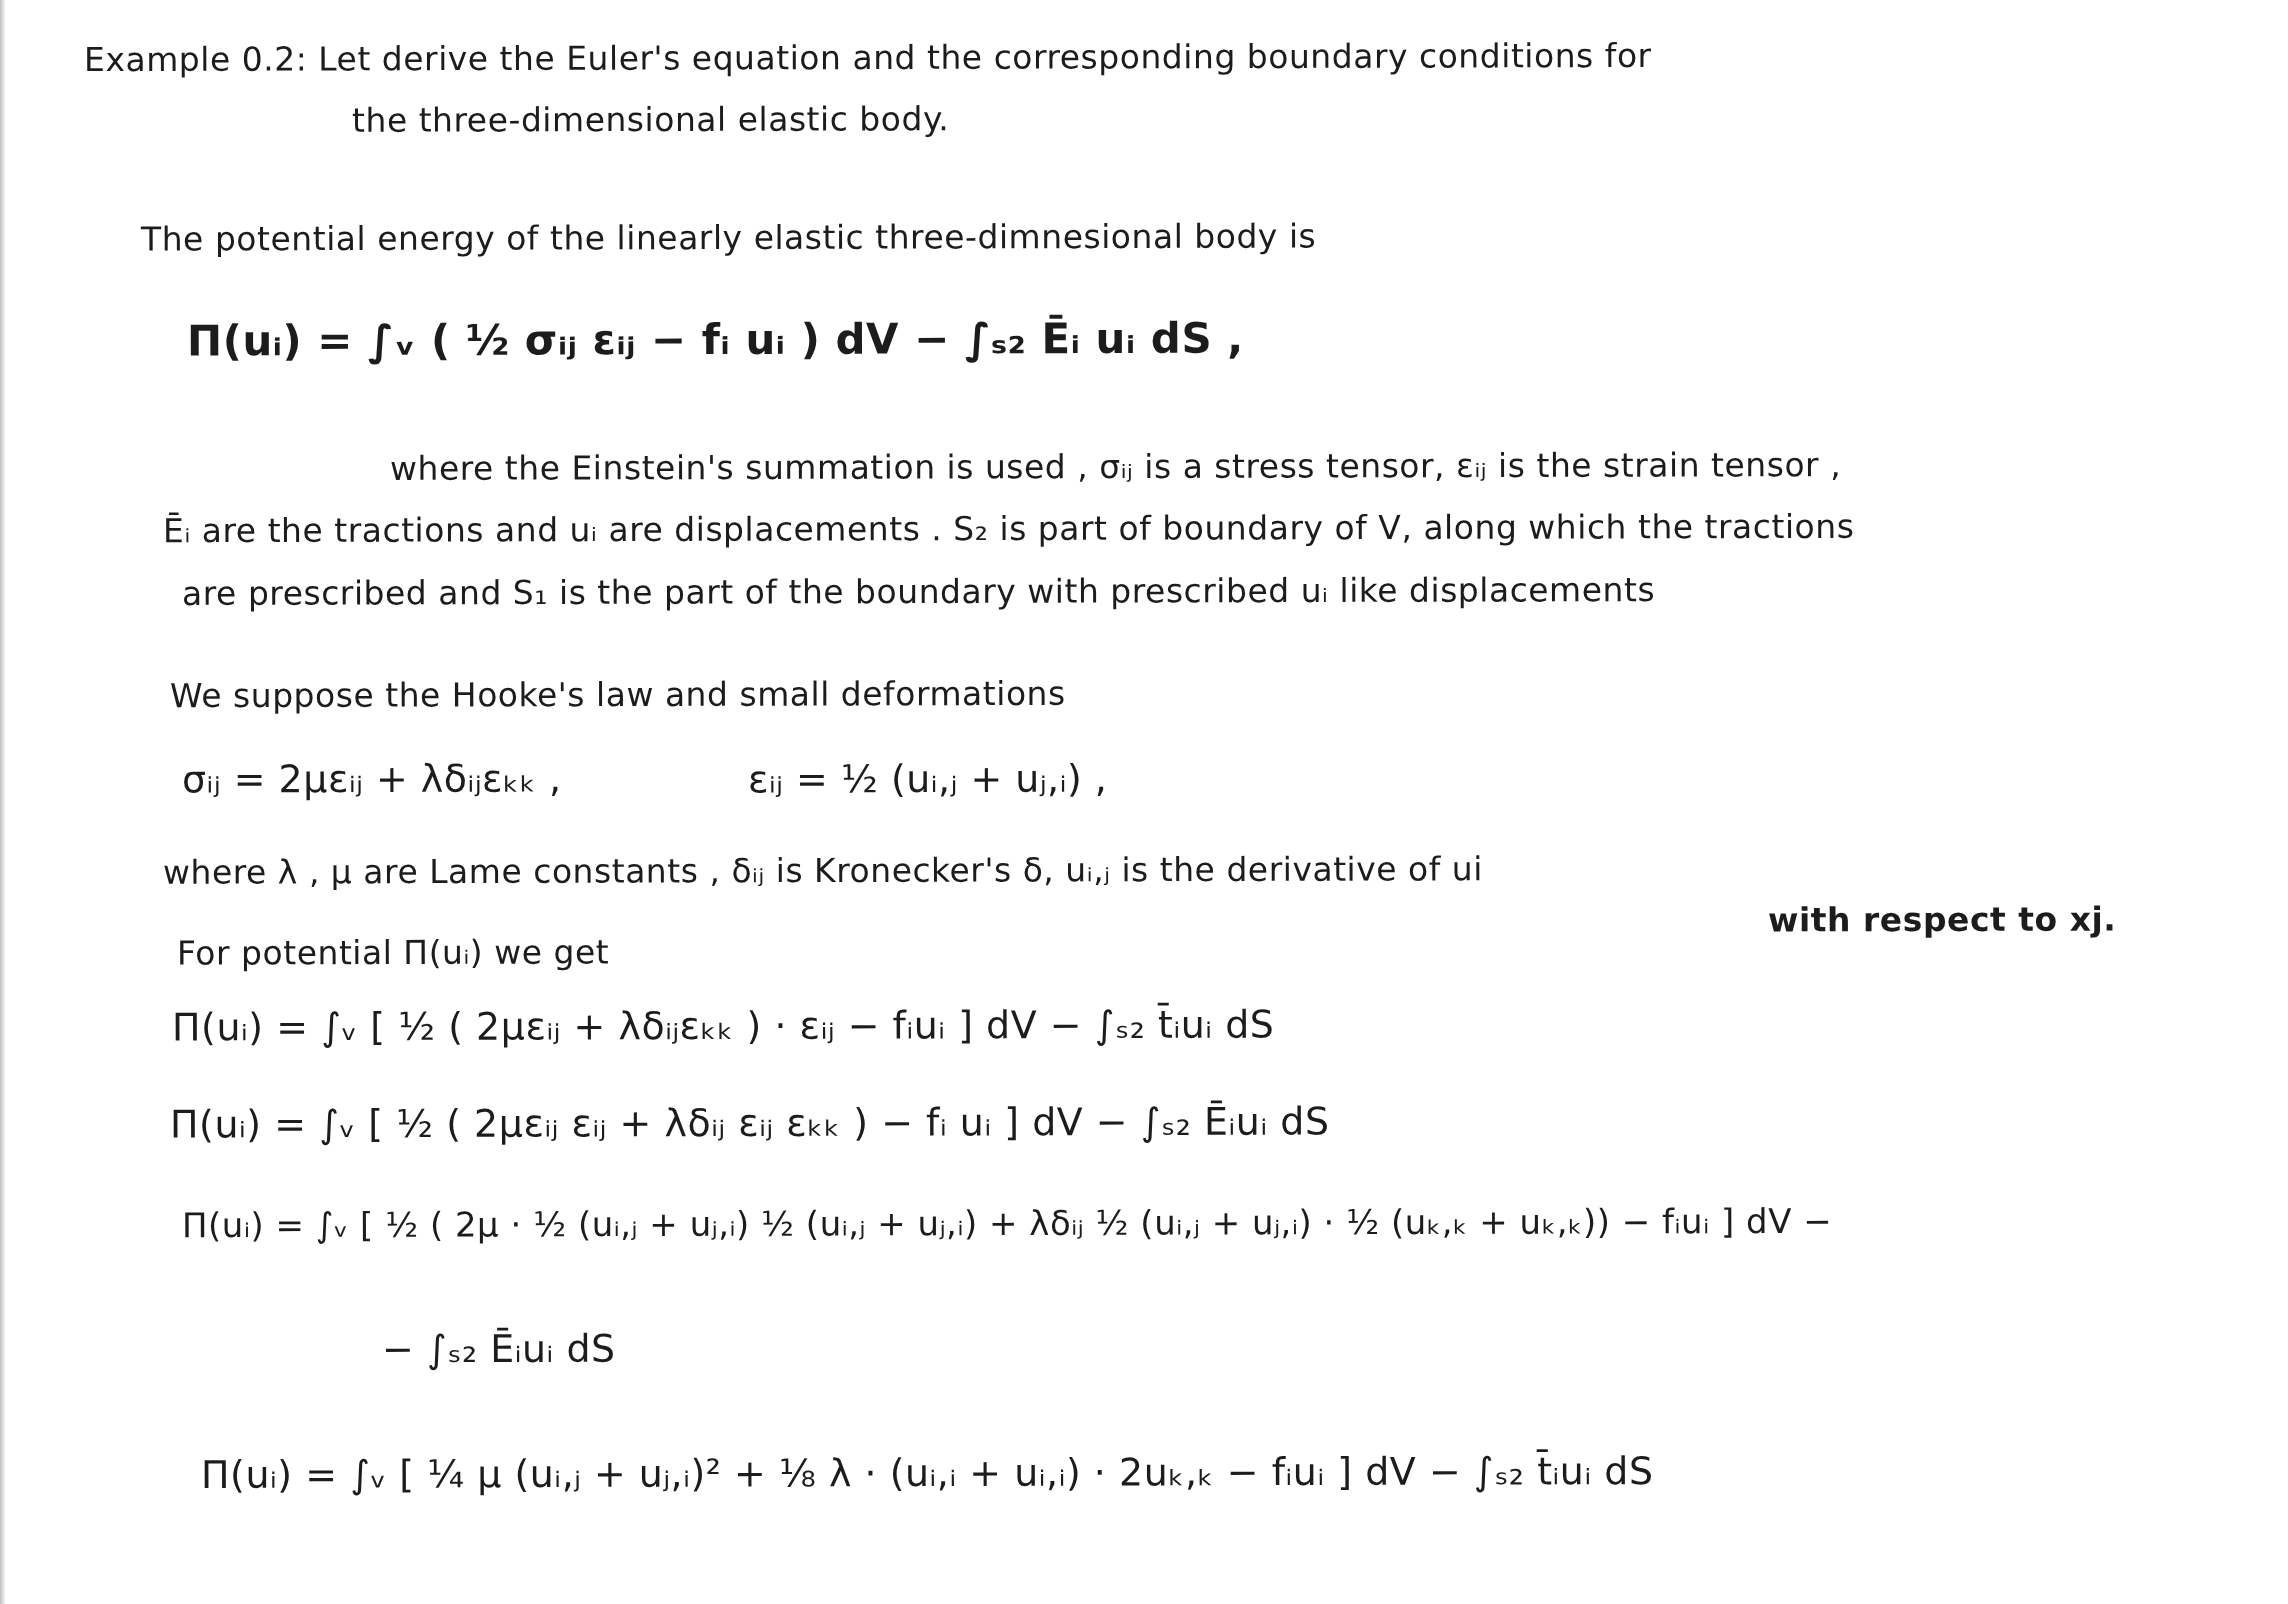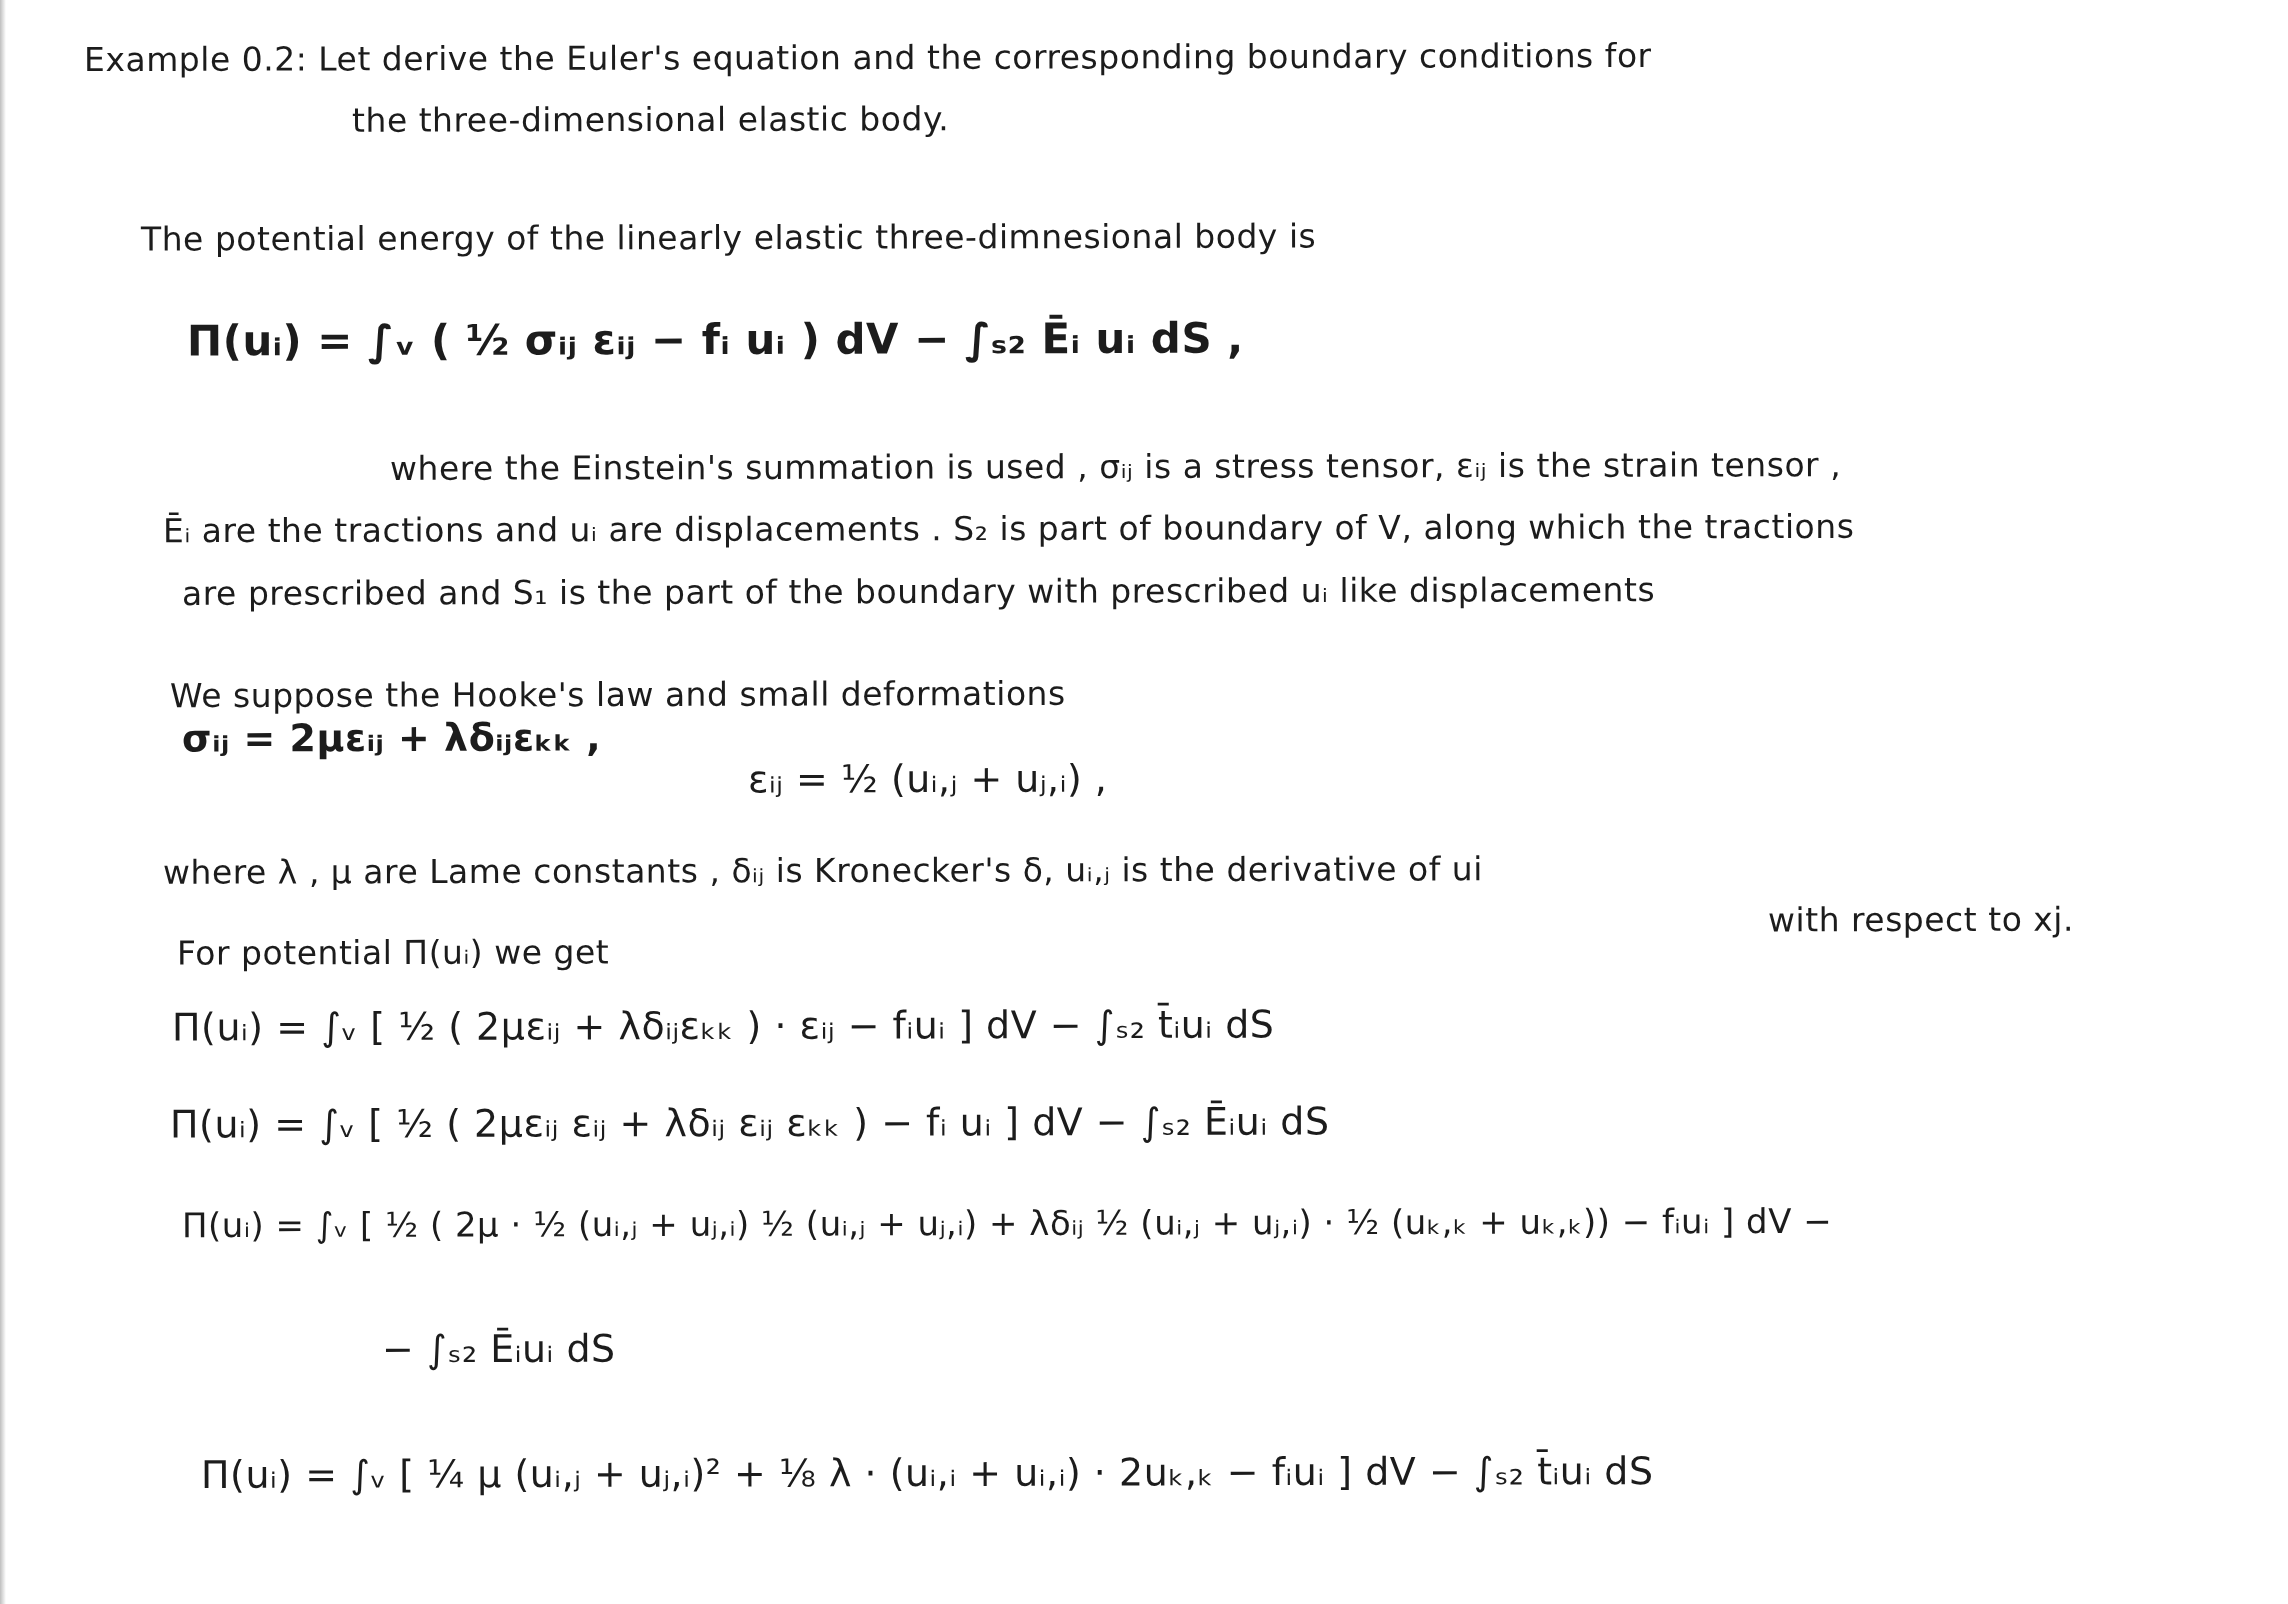--- a/index.html
+++ b/index.html
@@ -54,25 +54,25 @@
   <div class="line hw-text" style="left:141px; top:218px;">The potential energy of the linearly elastic three-dimnesional body is</div>
 
   <div class="line hw-math-big" style="left:187px; top:315px;">Π(uᵢ) = ∫ᵥ ( ½ σᵢⱼ εᵢⱼ − fᵢ uᵢ ) dV − ∫ₛ₂ Ēᵢ uᵢ dS  ,</div>
 
   <div class="line hw-text" style="left:390px; top:447px;">where the Einstein's summation is used ,  σᵢⱼ  is a stress tensor,  εᵢⱼ  is the strain tensor ,</div>
   <div class="line hw-text" style="left:163px; top:509px;">Ēᵢ are the tractions and uᵢ are displacements .  S₂  is part of boundary of  V,  along which the tractions</div>
   <div class="line hw-text" style="left:182px; top:572px;">are prescribed and S₁ is the part of the boundary with prescribed uᵢ like displacements</div>
 
   <div class="line hw-text" style="left:170px; top:675px;">We suppose the Hooke's law and small deformations</div>
 
-  <div class="line hw-math" style="left:182px; top:716px;font-weight:bold;">σᵢⱼ = 2μεᵢⱼ + λδᵢⱼεₖₖ  ,</div>
+  <div class="line hw-math" style="left:182px; top:757px;">σᵢⱼ = 2μεᵢⱼ + λδᵢⱼεₖₖ  ,</div>
   <div class="line hw-math" style="left:748px; top:757px;">εᵢⱼ = ½ (uᵢ,ⱼ + uⱼ,ᵢ) ,</div>
 
   <div class="line hw-text" style="left:163px; top:851px;">where λ ,  μ  are Lame constants  ,  δᵢⱼ  is Kronecker's δ,  uᵢ,ⱼ  is the derivative of ui</div>
-  <div class="line hw-text" style="left:1768px; top:900px;">with respect to xj.</div>
+  <div class="line hw-text" style="left:1768px; top:900px;font-weight:bold;">with respect to xj.</div>
 
   <div class="line hw-text" style="left:177px; top:933px;">For potential  Π(uᵢ)  we get</div>
 
   <div class="line hw-math" style="left:172px; top:1004px;">Π(uᵢ) = ∫ᵥ [ ½ ( 2μεᵢⱼ + λδᵢⱼεₖₖ ) · εᵢⱼ − fᵢuᵢ ] dV − ∫ₛ₂ t̄ᵢuᵢ dS</div>
   <div class="line hw-math" style="left:170px; top:1101px;">Π(uᵢ) = ∫ᵥ [ ½ ( 2μεᵢⱼ εᵢⱼ + λδᵢⱼ εᵢⱼ εₖₖ ) − fᵢ uᵢ ] dV − ∫ₛ₂ Ēᵢuᵢ dS</div>
   <div class="line hw-math" style="left:182px; top:1203px; font-size:34px;">Π(uᵢ) = ∫ᵥ [ ½ ( 2μ · ½ (uᵢ,ⱼ + uⱼ,ᵢ) ½ (uᵢ,ⱼ + uⱼ,ᵢ) + λδᵢⱼ ½ (uᵢ,ⱼ + uⱼ,ᵢ) · ½ (uₖ,ₖ + uₖ,ₖ)) − fᵢuᵢ ] dV −</div>
   <div class="line hw-math" style="left:382px; top:1327px;text-align:center;">− ∫ₛ₂ Ēᵢuᵢ dS</div>
   <div class="line hw-math" style="left:201px; top:1451px;">Π(uᵢ) = ∫ᵥ [ ¼ μ (uᵢ,ⱼ + uⱼ,ᵢ)² + ⅛ λ · (uᵢ,ᵢ + uᵢ,ᵢ) · 2uₖ,ₖ − fᵢuᵢ ] dV − ∫ₛ₂ t̄ᵢuᵢ dS</div>
 </div>
 

